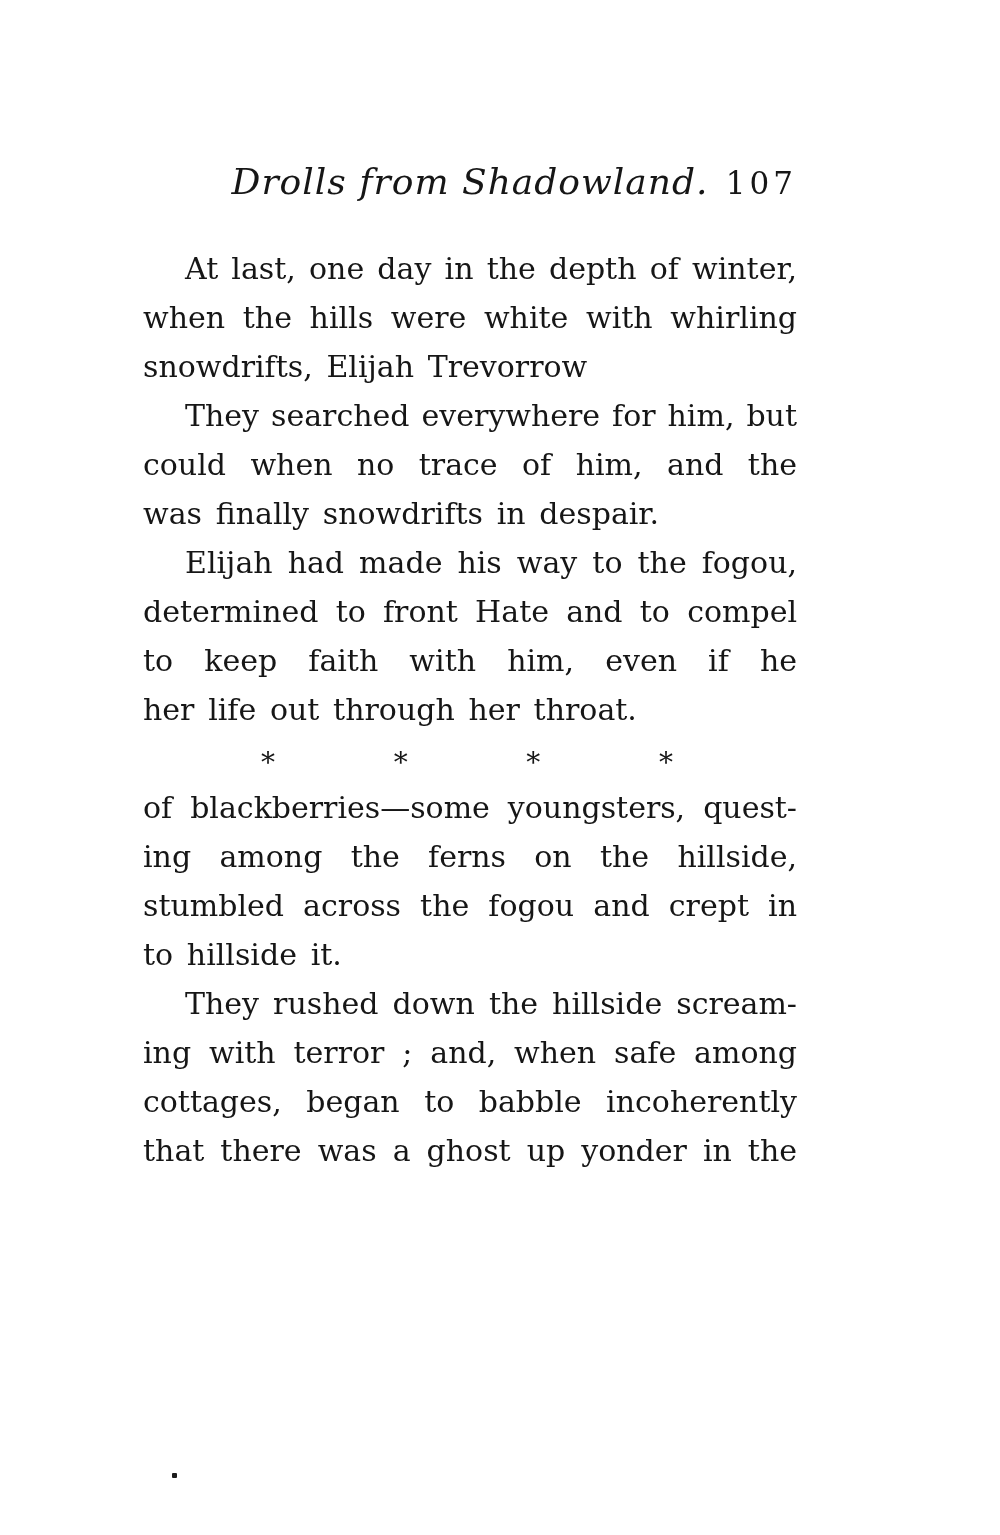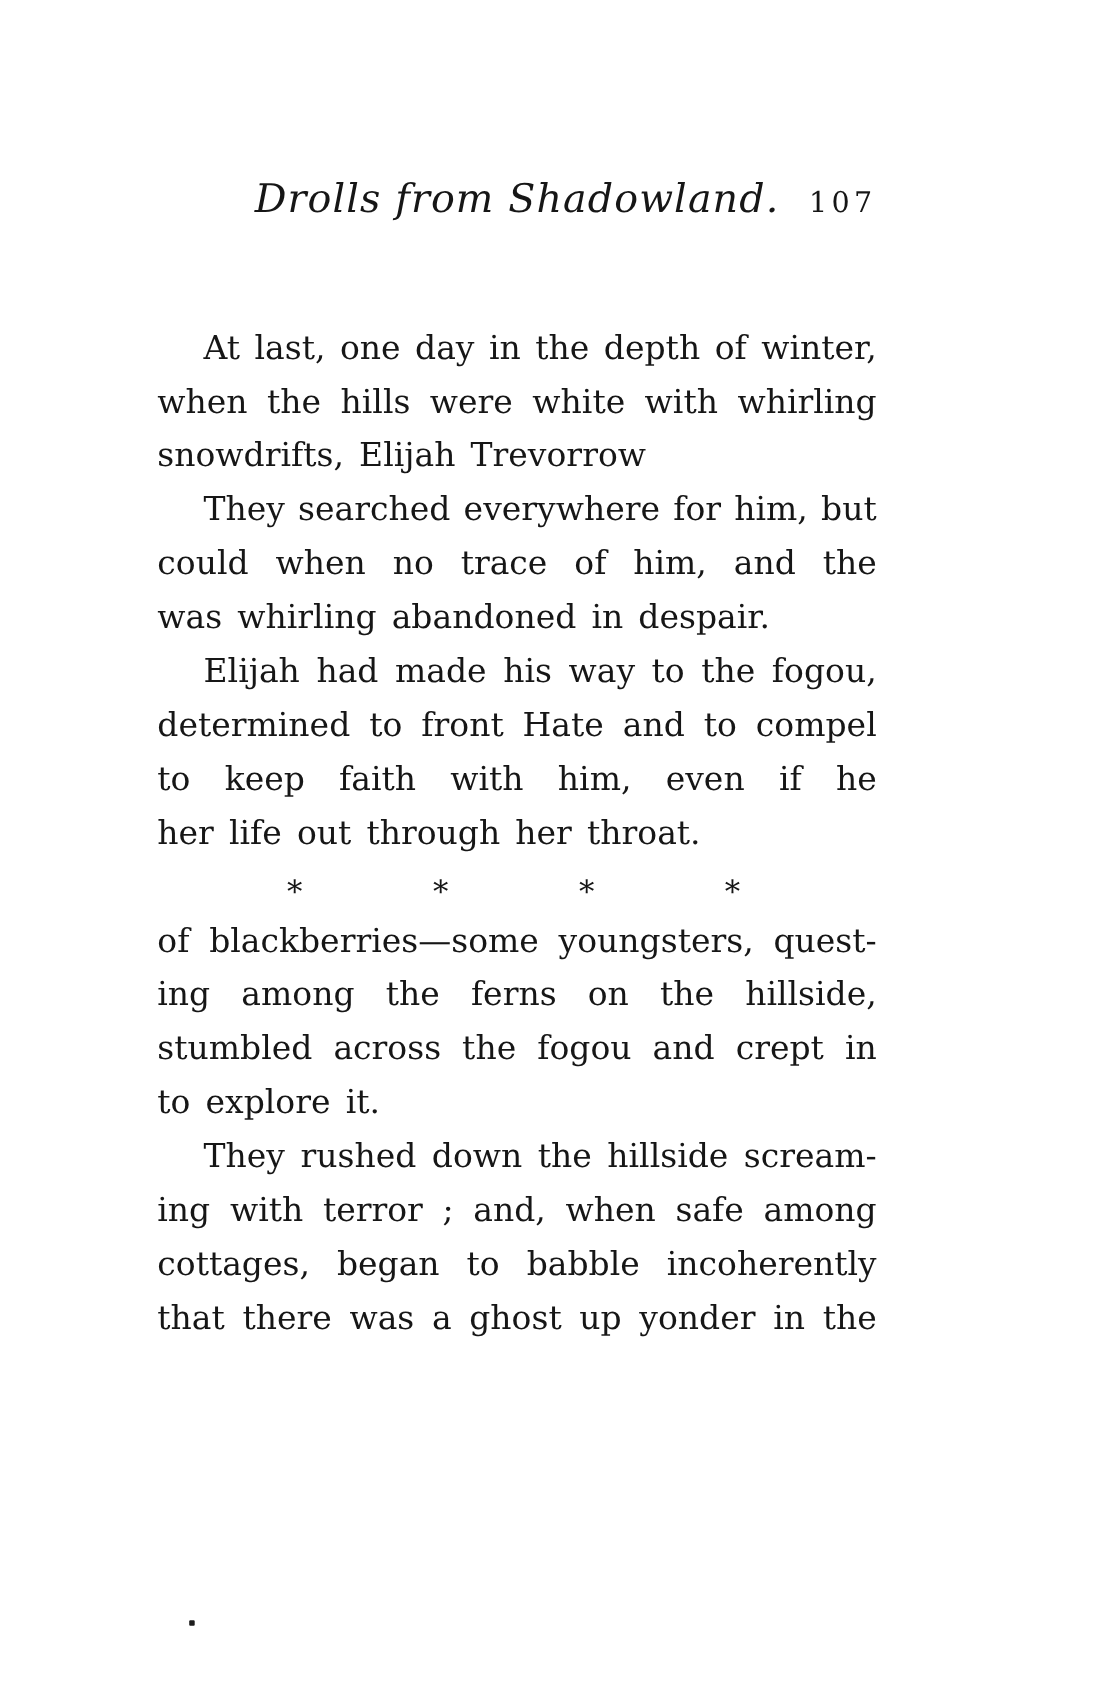--- a/index.html
+++ b/index.html
@@ -29,32 +29,31 @@
     font-style: italic;
     font-size: 36px;
     letter-spacing: 1px;
     white-space: nowrap;
   }
   .head-right {
     flex: 1;
     text-align: right;
   }
   .page-number {
-    font-size: 26px;
+    font-size: 31px;
     letter-spacing: 4px;
     text-align: right;
   }
   .text-block {
     position: absolute;
     top: 244px;
     left: 143px;
     width: 654px;
     font-size: 30px;
     line-height: 49px;
-    margin-top: 48px;
   }
   .line {
     height: 49px;
     overflow: hidden;
   }
   .line.justify {
     text-align: justify;
     text-align-last: justify;
   }
   .line.lastline {
@@ -100,40 +99,40 @@
   </div>
 
   <div class="text-block">
 
     <div class="line justify indent">At last, one day in the depth of winter,</div>
     <div class="line justify">when the hills were white with whirling</div>
     <div class="line lastline">snowdrifts, Elijah Trevorrow disappeared.</div>
 
     <div class="line justify indent">They searched everywhere for him, but</div>
     <div class="line justify">could when no trace of him, and the search</div>
-    <div class="line lastline">was whirling abandoned in despair.</div>
+    <div class="line lastline">was finally snowdrifts in despair.</div>
 
     <div class="line justify indent">Elijah had made his way to the fogou,</div>
     <div class="line justify">determined to front Hate and to compel her</div>
     <div class="line justify">to keep faith with him, even if he squeezed</div>
     <div class="line lastline">her life out through her throat.</div>
 
     <div class="separator-row">
       <div class="separator-inner">
         <span class="asterisk">*</span>
         <span class="asterisk">*</span>
         <span class="asterisk">*</span>
         <span class="asterisk">*</span>
       </div>
     </div>
 
     <div class="line justify">of blackberries—some youngsters, quest-</div>
     <div class="line justify">ing among the ferns on the hillside,</div>
     <div class="line justify">stumbled across the fogou and crept in</div>
-    <div class="line lastline">to explore it.</div>
+    <div class="line lastline">to hillside it.</div>
 
     <div class="line justify indent">They rushed down the hillside scream-</div>
     <div class="line justify">ing with terror ; and, when safe among the</div>
     <div class="line justify">cottages, began to babble incoherently</div>
     <div class="line justify">that there was a ghost up yonder in the</div>
 
   </div>
 
   <div class="ink-speck"></div>
 

